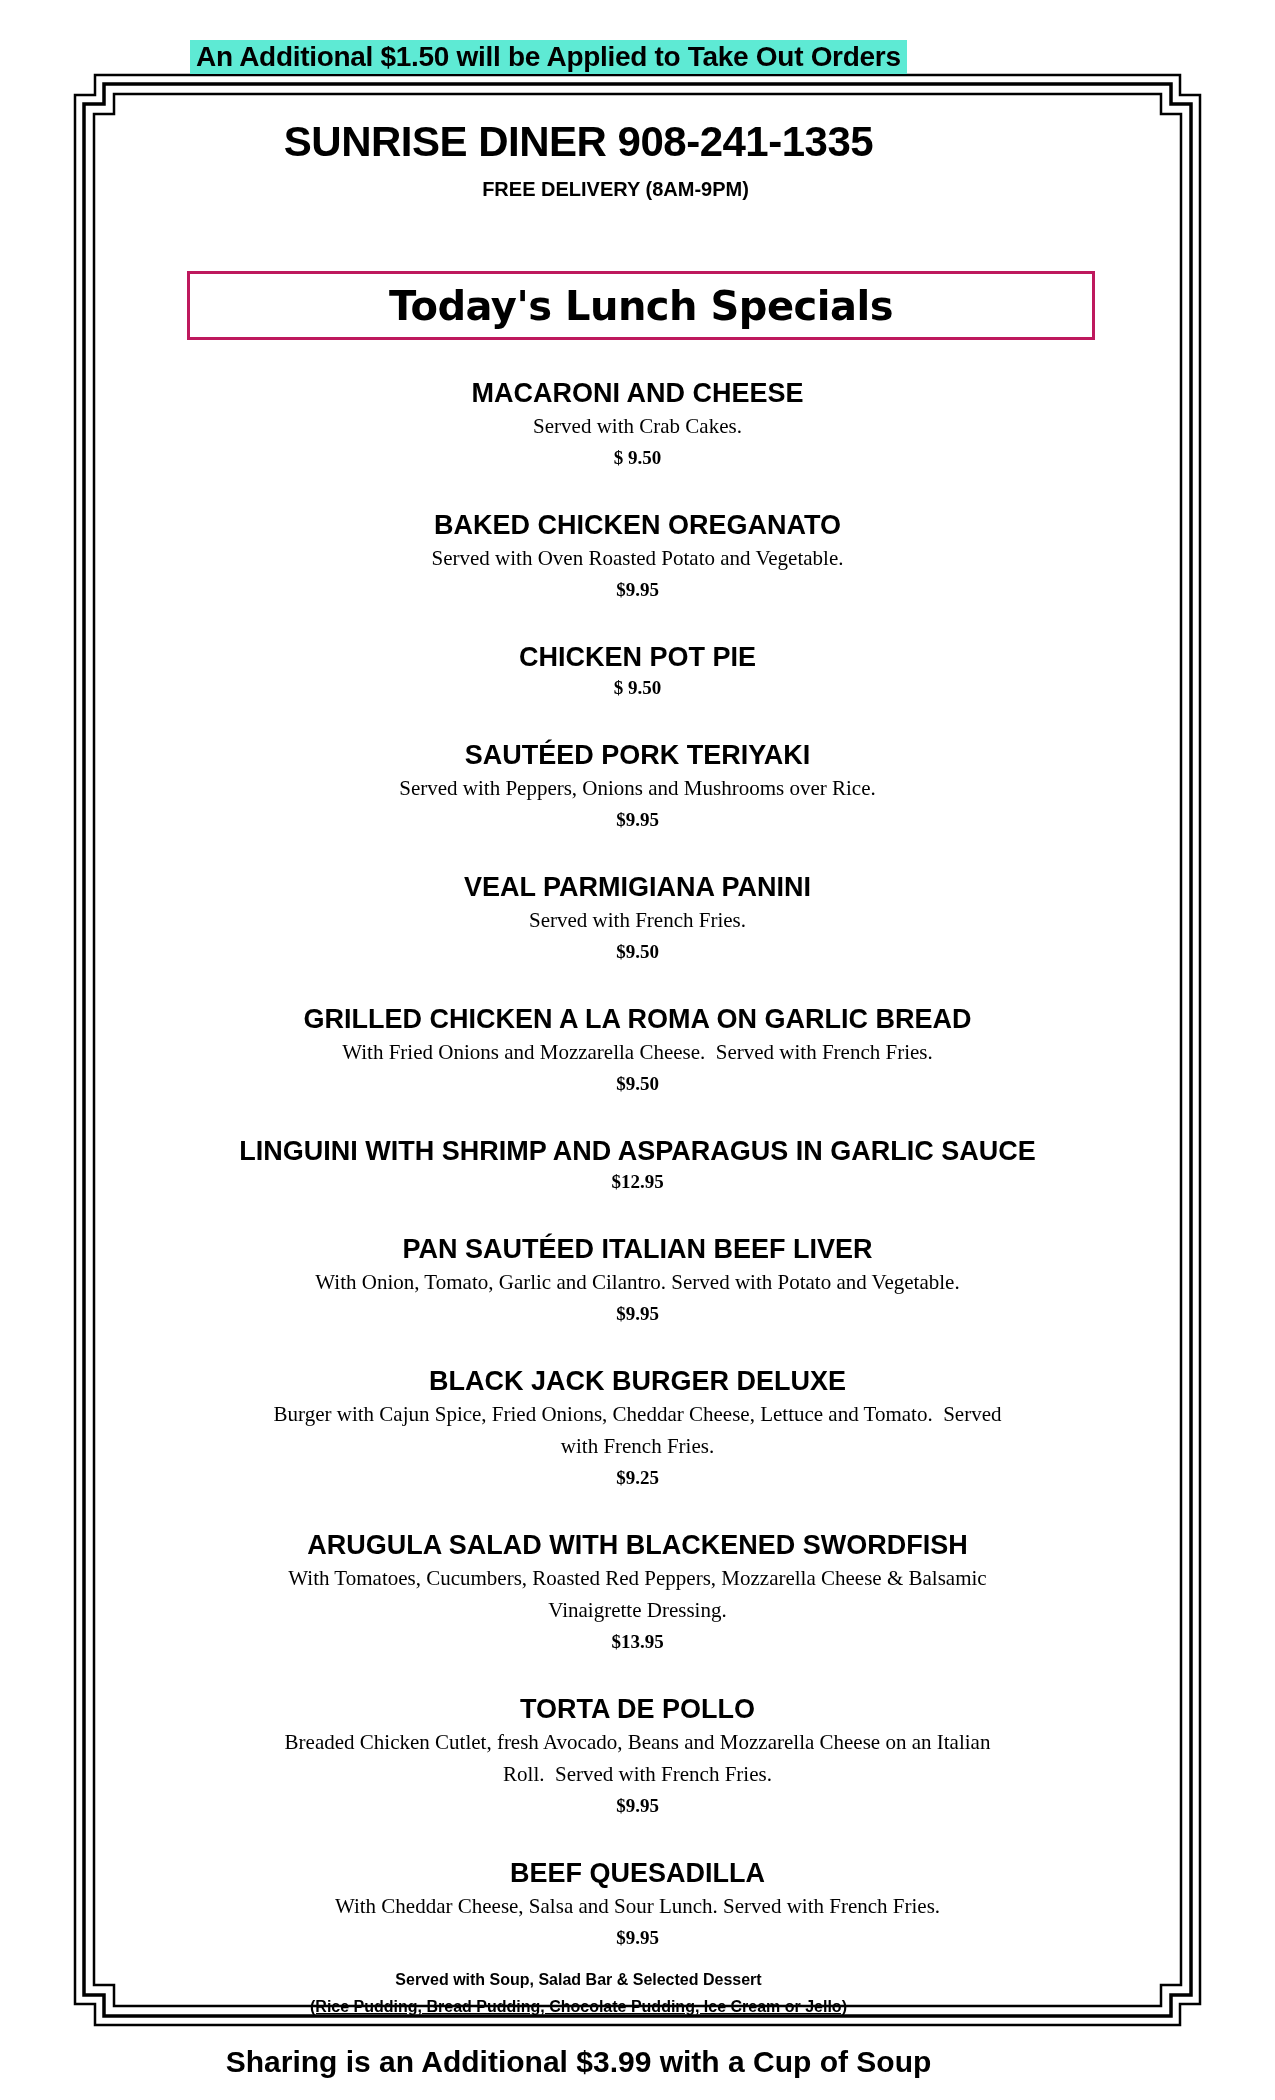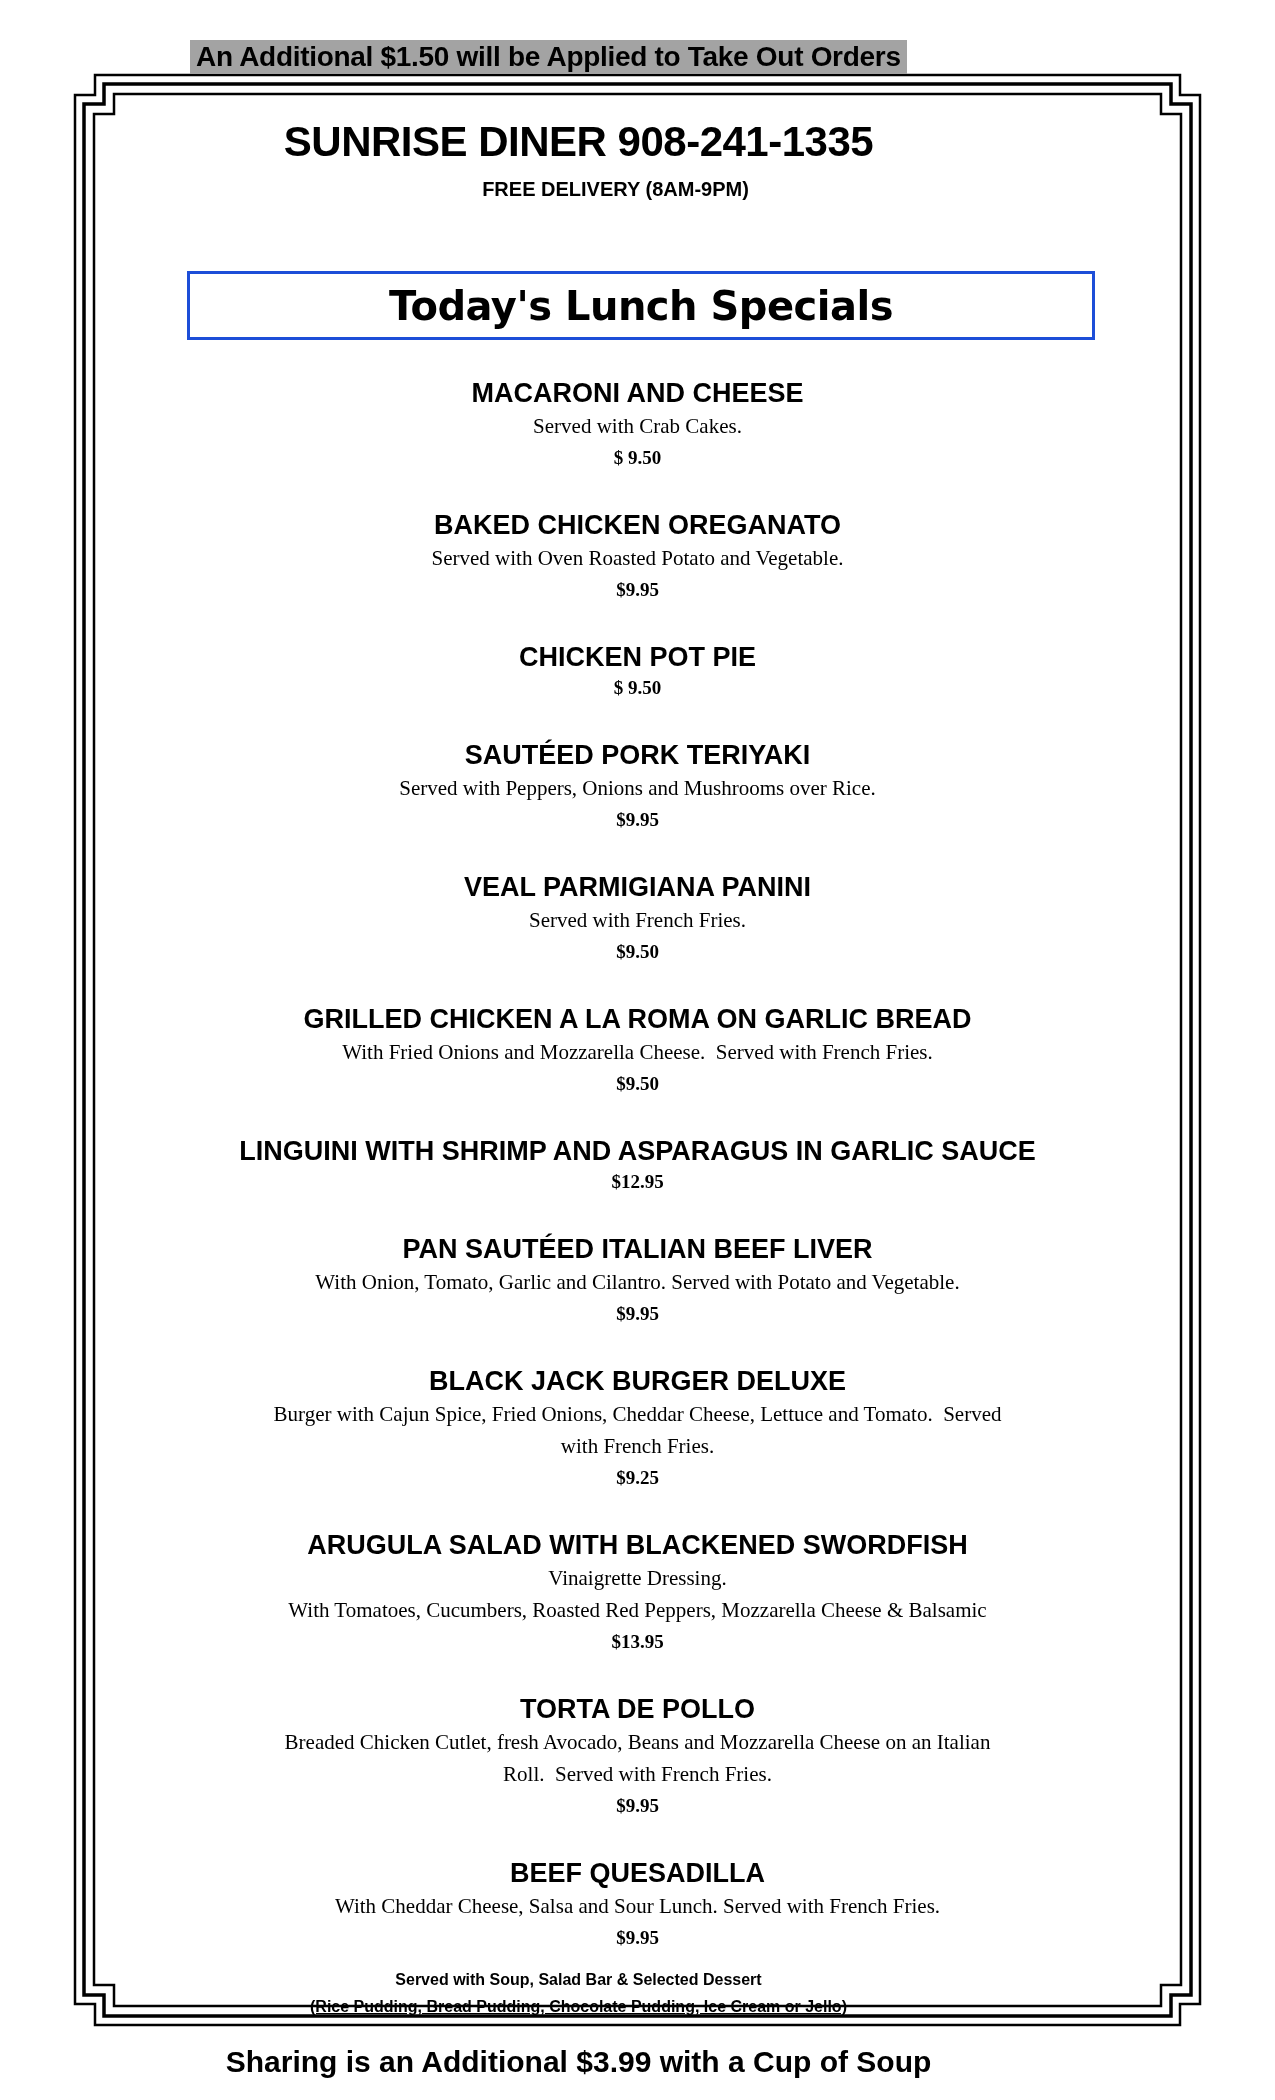--- a/index.html
+++ b/index.html
@@ -3,21 +3,21 @@
 <meta charset="utf-8">
 <style>
   html, body { margin: 0; padding: 0; background: #ffffff; }
   body { width: 1275px; height: 2100px; position: relative; overflow: hidden; color: #000; }
   .abs { position: absolute; left: 0; width: 1157px; text-align: center; white-space: nowrap; }
   .takeout { top: 42px; font-family: "Liberation Sans", sans-serif; font-weight: bold; font-size: 28px; letter-spacing: -0.3px; }
   .title { top: 118px; font-family: "Liberation Sans", sans-serif; font-weight: bold; font-size: 42px; letter-spacing: -0.5px; }
   .delivery { top: 178px; left: 0; width: 1275px; font-family: "Liberation Sans", sans-serif; font-weight: bold; font-size: 20px; padding-left: 0; }
   .delivery span { position: relative; left: -22px; }
 
-  .specials-box { position: absolute; left: 187px; top: 271px; width: 902px; height: 63px; border: 3px solid #1d4ed8; box-sizing: content-box; display: flex; align-items: center; justify-content: center; }
+  .specials-box { position: absolute; left: 187px; top: 271px; width: 902px; height: 63px; border: 3px solid #be185d; box-sizing: content-box; display: flex; align-items: center; justify-content: center; }
   .specials-box span { font-family: "DejaVu Sans", sans-serif; font-weight: bold; font-size: 40px; letter-spacing: -0.5px; }
 
   .menu { position: absolute; left: 120px; top: 377px; width: 1035px; }
   .item { text-align: center; margin-bottom: 36px; }
   .item-name { font-family: "Liberation Sans", sans-serif; font-weight: bold; font-size: 27px; line-height: 32px; height: 32px; white-space: nowrap; }
   .item-desc { font-family: "Liberation Serif", serif; font-size: 21px; line-height: 30px; margin: 2px auto; max-width: 880px; }
   .item-price { font-family: "Liberation Serif", serif; font-weight: bold; font-size: 19px; line-height: 30px; height: 30px; }
 
   .footer1 { top: 1971px; font-family: "Liberation Sans", sans-serif; font-weight: bold; font-size: 16px; }
   .footer2 { top: 1998px; font-family: "Liberation Sans", sans-serif; font-weight: bold; font-size: 16px; text-decoration: underline; }
@@ -30,21 +30,21 @@
 
 <svg class="frame" width="1275" height="2100" viewBox="0 0 1275 2100">
 
   <path d="M95,75 L1180,75 L1180,95 L1200,95 L1200,2004 L1180,2004 L1180,2025 L95,2025 L95,2004 L75,2004 L75,95 L95,95 Z" fill="none" stroke="#000" stroke-width="2.5"></path>
 
   <path d="M104,84 L1171,84 L1171,104 L1191,104 L1191,1995 L1171,1995 L1171,2016 L104,2016 L104,1995 L84,1995 L84,104 L104,104 Z" fill="none" stroke="#000" stroke-width="3.5"></path>
 
   <path d="M114,94 L1161,94 L1161,114 L1181,114 L1181,1985 L1161,1985 L1161,2006 L114,2006 L114,1985 L94,1985 L94,114 L114,114 Z" fill="none" stroke="#000" stroke-width="2.5"></path>
 </svg>
 
-<div class="abs takeout" style="background:#a3a3a3;width:auto;left:190px;right:auto;padding:0 6px;top:40px;line-height:34px;">An Additional $1.50 will be Applied to Take Out Orders</div>
+<div class="abs takeout" style="background:#5eead4;width:auto;left:190px;right:auto;padding:0 6px;top:40px;line-height:34px;">An Additional $1.50 will be Applied to Take Out Orders</div>
 
 <div class="abs title">SUNRISE DINER 908-241-1335</div>
 <div class="abs delivery"><span>FREE DELIVERY (8AM-9PM)</span></div>
 
 <div class="specials-box">
   <span>Today's Lunch Specials</span>
 </div>
 
 <div class="menu">
   <div class="item">
@@ -86,22 +86,22 @@
     <div class="item-price">$9.95</div>
   </div>
   <div class="item">
     <div class="item-name">BLACK JACK BURGER DELUXE</div>
     <div class="item-desc" style="white-space:pre;">Burger with Cajun Spice, Fried Onions, Cheddar Cheese, Lettuce and Tomato.  Served</div>
     <div class="item-desc">with French Fries.</div>
     <div class="item-price">$9.25</div>
   </div>
   <div class="item">
     <div class="item-name">ARUGULA SALAD WITH BLACKENED SWORDFISH</div>
+    <div class="item-desc">With Tomatoes, Cucumbers, Roasted Red Peppers, Mozzarella Cheese &amp; Balsamic</div>
     <div class="item-desc">Vinaigrette Dressing.</div>
-    <div class="item-desc">With Tomatoes, Cucumbers, Roasted Red Peppers, Mozzarella Cheese &amp; Balsamic</div>
     <div class="item-price">$13.95</div>
   </div>
   <div class="item">
     <div class="item-name">TORTA DE POLLO</div>
     <div class="item-desc">Breaded Chicken Cutlet, fresh Avocado, Beans and Mozzarella Cheese on an Italian</div>
     <div class="item-desc" style="white-space:pre;">Roll.  Served with French Fries.</div>
     <div class="item-price">$9.95</div>
   </div>
   <div class="item">
     <div class="item-name">BEEF QUESADILLA</div>

